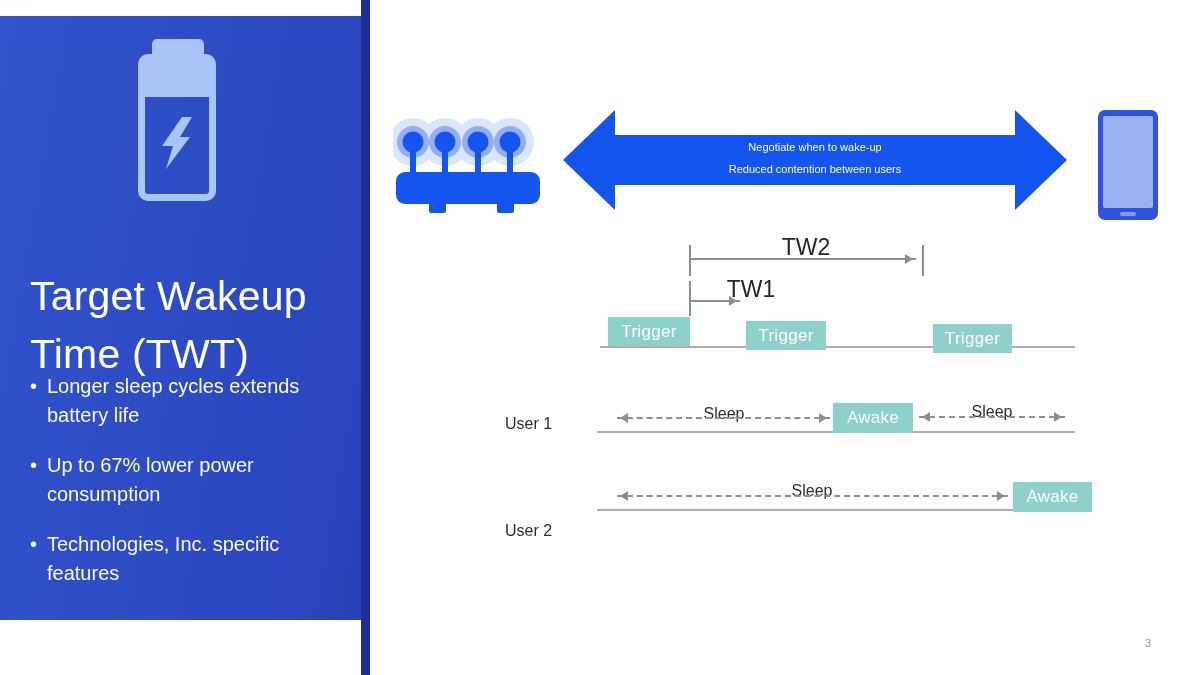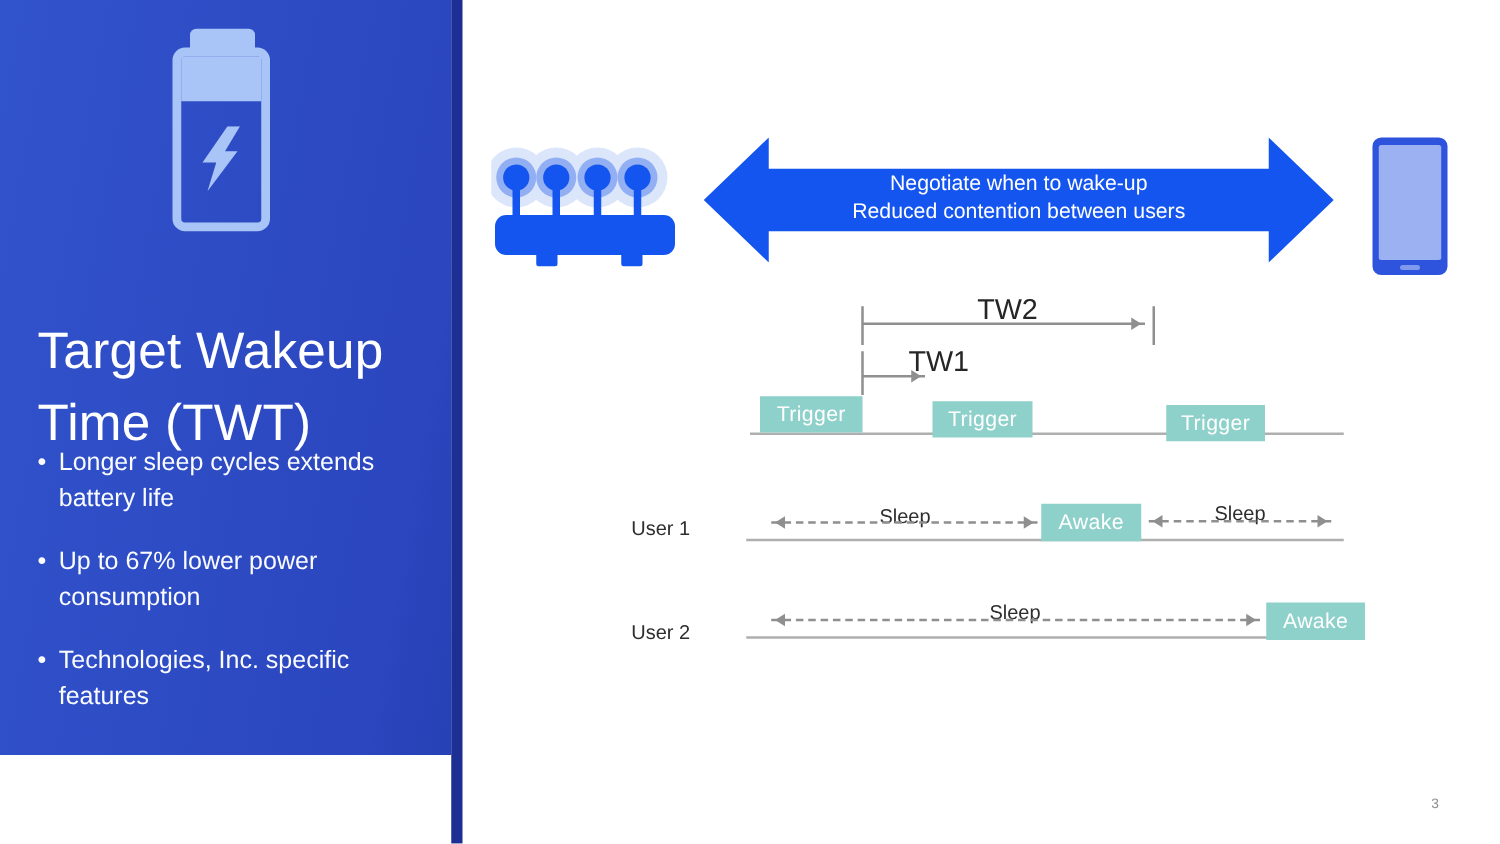--- a/index.html
+++ b/index.html
@@ -1,42 +1,42 @@
 <!DOCTYPE html>
 <html><head>
 <meta charset="utf-8">
 <style>
   html,body{margin:0;padding:0;background:#ffffff;}
   .slide{
     position:relative;width:1200px;height:675px;overflow:hidden;background:#ffffff;
     font-family:"Liberation Sans","DejaVu Sans",sans-serif;
   }
   
-  .sidebar{position:absolute;left:0;top:0;width:361px;height:604px;
+  .sidebar{position:absolute;left:0;top:16px;width:361px;height:604px;
     background:linear-gradient(100deg,#3153CC 0%,#2B46BE 85%,#2640B5 100%);}
   .sidebar-edge{position:absolute;left:361px;top:0;width:9px;height:675px;background:#1E2F93;}
 
   
   .battery-cap{position:absolute;left:152px;top:23px;width:52px;height:17px;background:#A9C5F7;border-radius:5px 5px 0 0;}
   .battery-body{position:absolute;left:138px;top:38px;width:64px;height:133px;border:7px solid #A9C5F7;border-radius:10px;}
   .battery-band{position:absolute;left:0;top:0;width:64px;height:36px;background:#A9C5F7;}
   .battery-bolt{position:absolute;left:15px;top:56px;}
 
   
   .title{position:absolute;left:30px;top:224px;color:#FFFFFF;font-size:41px;line-height:58px;font-weight:400;letter-spacing:.2px;}
   .bullets{position:absolute;left:30px;top:356px;margin:0;padding:0;list-style:none;color:#FAFCFF;font-size:20px;line-height:28.5px;}
   .bullets li{position:relative;padding-left:17px;margin-bottom:22px;}
   .bullets li .dot{position:absolute;left:0;top:0;}
   .bullets li span{display:block;}
 
   
   .abs{position:absolute;}
   .neg-arrow-text{position:absolute;left:615px;top:128px;width:400px;height:60px;
     display:flex;flex-direction:column;align-items:center;justify-content:center;
-    color:#FFFFFF;font-size:17px;line-height:22px;text-align:center;}
+    color:#FFFFFF;font-size:11px;line-height:22px;text-align:center;}
   .phone{position:absolute;left:1098px;top:110px;width:60px;height:110px;background:#2E53DC;border-radius:7px;}
   .phone-screen{position:absolute;left:5px;top:6px;width:50px;height:92px;background:#9CB1F1;border-radius:2px;}
   .phone-home{position:absolute;left:22px;bottom:4px;width:16px;height:4px;background:#7F99EC;border-radius:2px;}
 
   
   .tick{position:absolute;width:2px;background:#8F8F8F;}
   .hline{position:absolute;height:2px;background:#AFAFAF;}
   .solid-arrow{position:absolute;height:0;border-top:2px solid #8F8F8F;}
   .solid-arrow::after{content:"";position:absolute;right:-2px;top:-6px;width:0;height:0;
     border:5px solid transparent;border-left:8px solid #8F8F8F;}
@@ -143,20 +143,20 @@
   <div class="frame" style="left:933px;top:324px;width:79px;height:29px;">Trigger</div>
 
   <div class="dlabel" style="left:505px;top:415px;">User 1</div>
   <div class="hline" style="left:597px;top:431px;width:478px;"></div>
   <div class="dlabel center" style="left:615px;top:392px;width:218px;">Sleep</div>
   <div class="dash-arrow" style="left:617px;top:417px;width:213px;"></div>
   <div class="frame" style="left:833px;top:403px;width:80px;height:30px;">Awake</div>
   <div class="dlabel center" style="left:916px;top:390px;width:152px;">Sleep</div>
   <div class="dash-arrow" style="left:919px;top:416px;width:146px;"></div>
 
-  <div class="dlabel" style="left:505px;top:498px;">User 2</div>
+  <div class="dlabel" style="left:505px;top:522px;">User 2</div>
   <div class="hline" style="left:597px;top:509px;width:495px;"></div>
   <div class="dlabel center" style="left:615px;top:469px;width:394px;">Sleep</div>
   <div class="dash-arrow" style="left:617px;top:495px;width:391px;"></div>
   <div class="frame" style="left:1013px;top:482px;width:79px;height:30px;">Awake</div>
 
   <div class="page-num">3</div>
 </div>
 
 </body></html>

